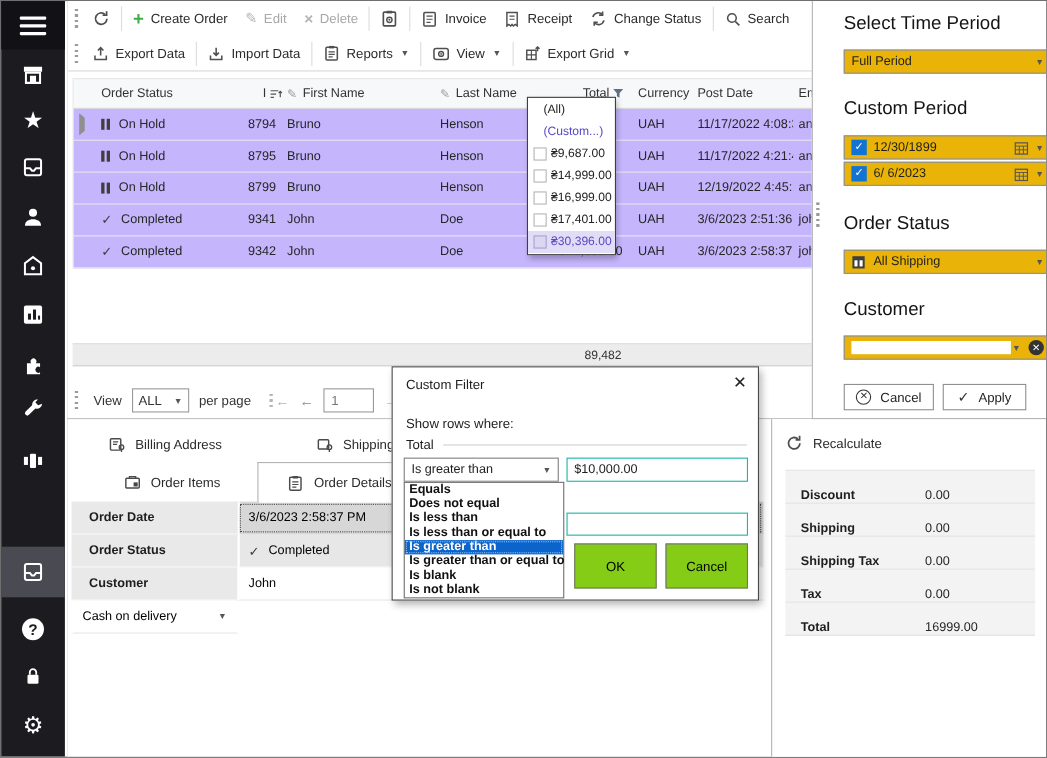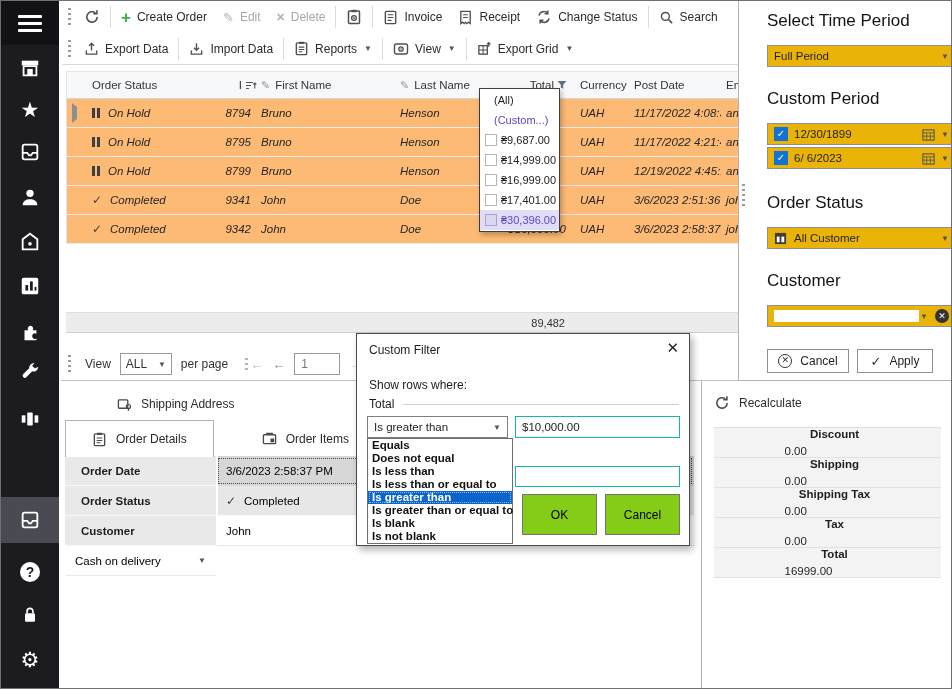--- a/index.html
+++ b/index.html
@@ -28,21 +28,21 @@
   .vsep { width:1px; height:22px; background:#dcdcdc; margin:0 2px; }
   .crt { font-size:8px; color:#555; margin-left:1px; }
   .plus { color:#3fae49; font-size:17px; font-weight:bold; line-height:1; }
   .pencil { color:#b3b3b3; font-size:13px; }
   .xgly { color:#b3b3b3; font-size:14px; font-weight:bold; }
 
   
   .gridwrap { position:absolute; left:4px; top:70px; width:672px; border-left:1px solid #e3e3e3; }
   .grow, .ghead, .gfoot { display:grid; grid-template-columns:18px 130px 44px 135px 100px 76px 56px 95px 1fr; align-items:center; }
   .ghead { height:28px; background:#f7f8f9; border-top:1px solid #e6e6e6; border-bottom:1px solid #d7d7d7; font-size:11.5px; color:#333; }
-  .grow { height:29px; border-bottom:1px solid #ececec; font-size:11.5px; color:#262626; background:#fdba74; cursor:pointer;font-style:italic; }
+  .grow { height:29px; border-bottom:1px solid #ececec; font-size:11.5px; color:#262626; background:#c4b5fd; cursor:pointer; }
   .gfoot { position:absolute; left:4px; top:311px; width:672px; height:21px; background:#ececec; border-top:1px solid #dedede; border-bottom:1px solid #cfcfcf; font-size:11px; color:#333; }
   .cst { display:flex; align-items:center; gap:8px; padding-left:7px; }
   .cid { text-align:right; padding-right:8px; }
   .cfn { padding-left:2px; }
   .ctt { text-align:right; padding-right:4px; white-space:nowrap; overflow:hidden; }
   .ccur { padding-left:10px; }
   .cpd { padding-left:8px; white-space:nowrap; overflow:hidden; }
   .cem { padding-left:5px; white-space:nowrap; overflow:hidden; }
   .hid { display:flex; justify-content:flex-end; align-items:center; gap:3px; padding-right:2px; }
   .hpen { display:flex; align-items:center; gap:5px; }
@@ -82,21 +82,21 @@
   .flabel { background:#e9e9e9; border-bottom:1px solid #f9f9f9; font-weight:bold; color:#1e1e1e; display:flex; align-items:center; padding-left:16px; }
   .fval { border-left:2px solid #fff; display:flex; align-items:center; padding-left:8px; position:relative; }
   .fv1 { background:#d7d7d7; outline:1px dotted #4a4a4a; outline-offset:-3px; cursor:text; }
   .fv2 { background:#e7e7e7; border-bottom:1px solid #f9f9f9; gap:8px; }
   .fv3 { background:#fff; border-bottom:1px solid #e8e8e8; cursor:pointer; }
   .fcaret { position:absolute; right:10px; color:#555; font-size:8px; }
 
   .tpanel { position:absolute; left:700px; top:380px; right:0; bottom:0; background:#fff; border-left:1px solid #b3b3b3; }
   .recalc { display:flex; align-items:center; gap:9px; font-size:12px; color:#2b2b2b; margin:14px 0 0 12px; background:none; border:none; cursor:pointer; font-family:inherit; }
   .ttable { margin:16px 10px 0 12px; border-top:1px solid #e1e1e1; }
-  .trow { display:flex; align-items:center; height:30px; background:#f3f3f3; border-bottom:1px solid #e1e1e1; padding:0 0 0 14px; font-size:11.5px;flex-direction:column; }
+  .trow { display:flex; align-items:flex-end; height:30px; background:#f3f3f3; border-bottom:1px solid #e1e1e1; padding:0 0 0 14px; font-size:11.5px; }
   .trow .tl { font-weight:bold; color:#1e1e1e; flex:1; }
   .trow .tv { width:100px; color:#262626; }
 
   
   .rpanel { position:absolute; left:737px; top:0; width:215px; height:380px; background:#fff; border-left:1px solid #b3b3b3; border-bottom:1px solid #b3b3b3; }
   .rh { position:absolute; left:28px; font-size:17px; color:#141414; font-weight:400; white-space:nowrap; }
   .rctl { position:absolute; left:28px; width:189px; height:22px; border:1px solid #8f8f8f; display:flex; align-items:center; padding:0 6px; font-size:11.5px; color:#1f1f1f; cursor:pointer; background:#eab308; }
   .rctl .sp { flex:1; }
   .cb { width:14px; height:14px; background:#1173d4; color:#fff; font-size:10px; line-height:14px; text-align:center; margin-right:6px; flex:none; cursor:pointer; }
   .calico { color:#555; margin-right:5px; display:flex; }
@@ -498,45 +498,54 @@
       </div>
     <div class="fd-it fd-sel">
         <span class="fcb"></span>
         <span>₴30,396.00</span>
       </div>
   </div>
 
   <div class="hsplit"></div>
 
   <div class="tabs1">
+    <div class="tab">
+      <svg class="tabico" width="15" height="15" viewBox="0 0 16 16">
+          <rect x="1.5" y="2" width="10" height="11" rx="1" fill="none" stroke="#4a4a4a" stroke-width="1.4"></rect>
+          <path d="M4 5h5M4 7.5h4" stroke="#4a4a4a" stroke-width="1.1"></path>
+          <circle cx="12.2" cy="10.2" r="2.2" fill="none" stroke="#4a4a4a" stroke-width="1.3"></circle>
+          <path d="M12.2 12.4v2.4" stroke="#4a4a4a" stroke-width="1.3"></path>
+        </svg>
+      <span>Billing Address</span>
+    </div>
     <div class="tab" style="margin-left:18px">
       <svg class="tabico" width="15" height="15" viewBox="0 0 16 16">
           <rect x="1.5" y="3" width="10" height="9" rx="1" fill="none" stroke="#4a4a4a" stroke-width="1.4"></rect>
           <circle cx="12.2" cy="10.2" r="2.2" fill="none" stroke="#4a4a4a" stroke-width="1.3"></circle>
           <path d="M12.2 12.4v2.4" stroke="#4a4a4a" stroke-width="1.3"></path>
         </svg>
       <span>Shipping Address</span>
     </div>
   </div>
   <div class="tabs2">
+    <div class="tab" style="margin-left:14px;height:37px">
+      <svg class="tabico" width="15" height="15" viewBox="0 0 16 16">
+          <rect x="1.5" y="4" width="13" height="9.5" rx="1" fill="none" stroke="#4a4a4a" stroke-width="1.4"></rect>
+          <path d="M5 4V2.5h6V4" fill="none" stroke="#4a4a4a" stroke-width="1.3"></path>
+          <rect x="9" y="8" width="4" height="4" fill="#4a4a4a"></rect>
+        </svg>
+      <span>Order Items</span>
+    </div>
     <div class="tab tabact">
       <svg class="tabico" width="15" height="15" viewBox="0 0 16 16">
           <rect x="2.5" y="2" width="11" height="12.5" rx="1" fill="none" stroke="#4a4a4a" stroke-width="1.4"></rect>
           <rect x="5.5" y="0.8" width="5" height="2.4" fill="#4a4a4a"></rect>
           <path d="M5 6.5h6M5 9h6M5 11.5h4" stroke="#4a4a4a" stroke-width="1.1"></path>
         </svg>
       <span>Order Details</span>
-    </div>
-    <div class="tab" style="margin-left:14px;height:37px">
-      <svg class="tabico" width="15" height="15" viewBox="0 0 16 16">
-          <rect x="1.5" y="4" width="13" height="9.5" rx="1" fill="none" stroke="#4a4a4a" stroke-width="1.4"></rect>
-          <path d="M5 4V2.5h6V4" fill="none" stroke="#4a4a4a" stroke-width="1.3"></path>
-          <rect x="9" y="8" width="4" height="4" fill="#4a4a4a"></rect>
-        </svg>
-      <span>Order Items</span>
     </div>
   </div>
 
   <div class="oform">
     <div class="frow">
       <div class="flabel">Order Date</div>
       <div class="fval fv1">
           <span>3/6/2023 2:58:37 PM</span>
         </div>
     </div>
@@ -627,21 +636,21 @@
         </span>
       <span class="crt">▼</span>
     </div>
     <div class="rh" style="top:192px">Order Status</div>
     <div class="rctl" style="top:226px">
       <svg style="margin-right:7px" width="13" height="13" viewBox="0 0 14 14">
           <rect x="1" y="1" width="12" height="12" fill="#3f3f3f"></rect>
           <rect x="3" y="5" width="3" height="6" fill="#fff"></rect>
           <rect x="8" y="5" width="3" height="6" fill="#fff"></rect>
         </svg>
-      <span>All Customer</span>
+      <span>All Shipping</span>
       <span class="sp"></span>
         <span class="crt">▼</span>
     </div>
     <div class="rh" style="top:270px">Customer</div>
     <div class="rctl" style="top:304px">
       <input class="cmbinput" style="">
       <span class="crt">▼</span>
       <span class="clr">✕</span>
     </div>
     <button class="pbtn" style="top:348px;left:28px;width:82px">

